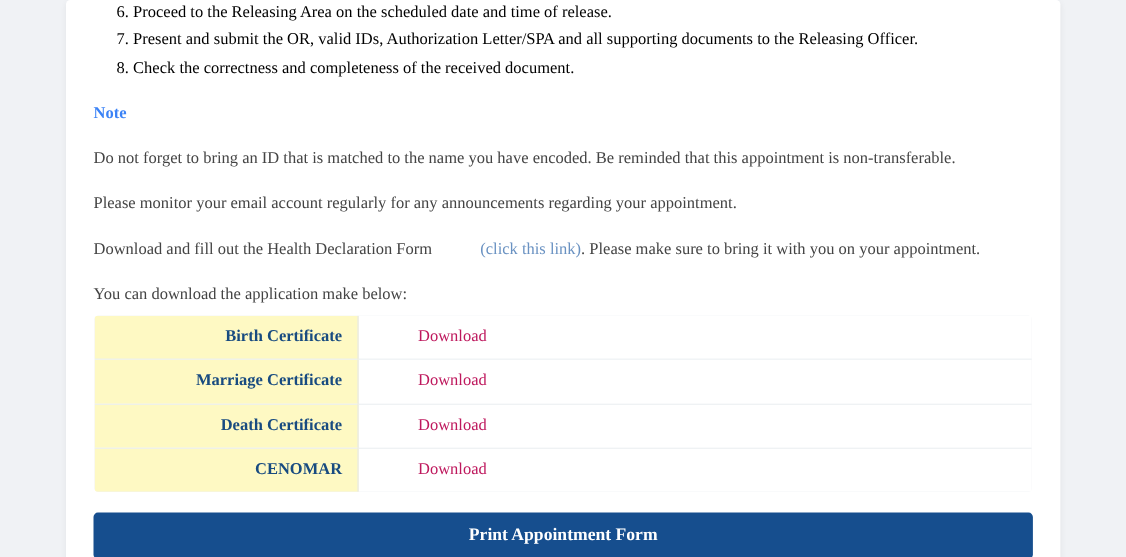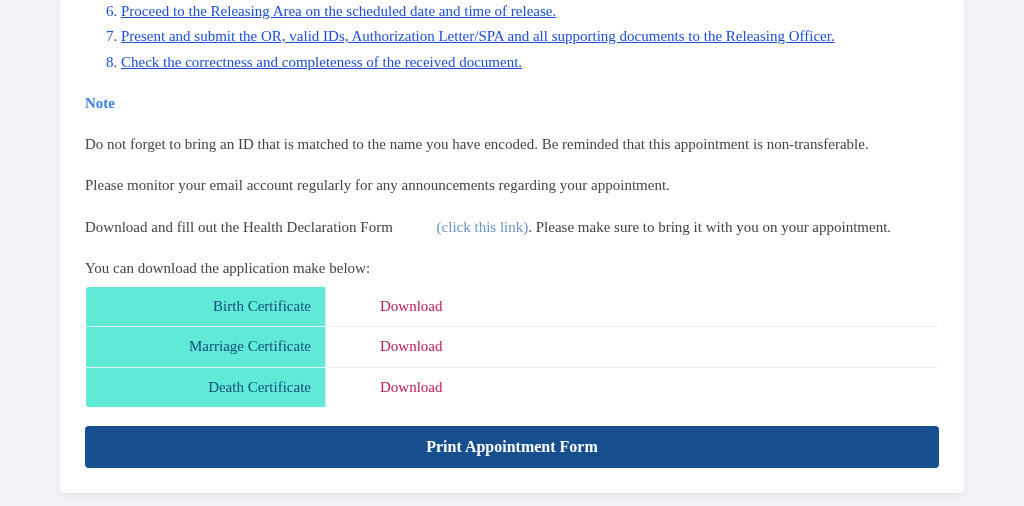--- a/index.html
+++ b/index.html
@@ -21,22 +21,21 @@
     }
     .card {
       background: #fff;
       border-radius: 4px;
       padding: 0 25px 25px 25px;
       box-shadow: 0 2px 6px rgba(0,0,0,0.06);
     }
     ol.steps {
       list-style: decimal;
       padding-left: 36px;
-      color: #1d4ed8;
-      text-decoration: underline;
+      color: #000000;
     }
     ol.steps li {
       margin-bottom: 2px;
     }
     .note-heading {
       color: #3b82f6;
       font-weight: bold;
       margin-top: 18px;
       margin-bottom: 18px;
     }
@@ -64,23 +63,23 @@
     }
     .forms-table tr:last-child {
       border-bottom: none;
     }
     .forms-table td {
       padding: 8px 14px;
       vertical-align: middle;
     }
     .forms-table td.label-cell {
       width: 240px;
-      background: #5eead4;
+      background: #fef9c3;
       color: #184b80;
-      font-weight: normal;
+      font-weight: bold;
       text-align: right;
       border-right: 1px solid #e4e7ea;
     }
     .dl-link {
       color: #be185d;
       text-decoration: none;
       cursor: pointer;
       margin-left: 40px;
     }
     .print-btn {
@@ -127,19 +126,23 @@
         <td><a class="dl-link">Download</a></td>
       </tr>
       <tr>
         <td class="label-cell">Marriage Certificate</td>
         <td><a class="dl-link">Download</a></td>
       </tr>
       <tr>
         <td class="label-cell">Death Certificate</td>
         <td><a class="dl-link">Download</a></td>
       </tr>
+      <tr>
+        <td class="label-cell">CENOMAR</td>
+        <td><a class="dl-link">Download</a></td>
+      </tr>
     </tbody>
       </table>
 
     <button class="print-btn">Print Appointment Form</button>
 
   </div>
 </div>
 
 </body></html>

